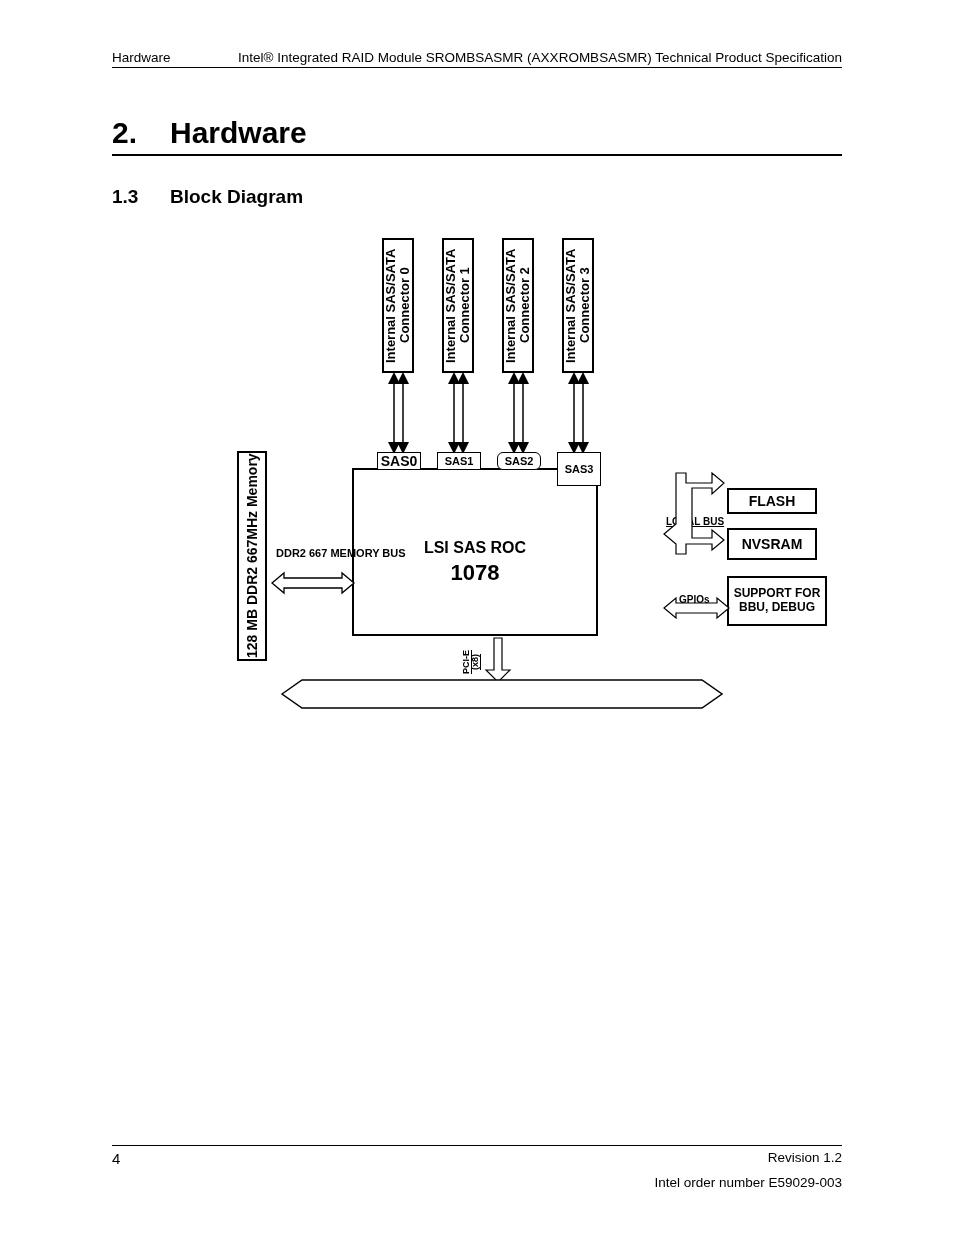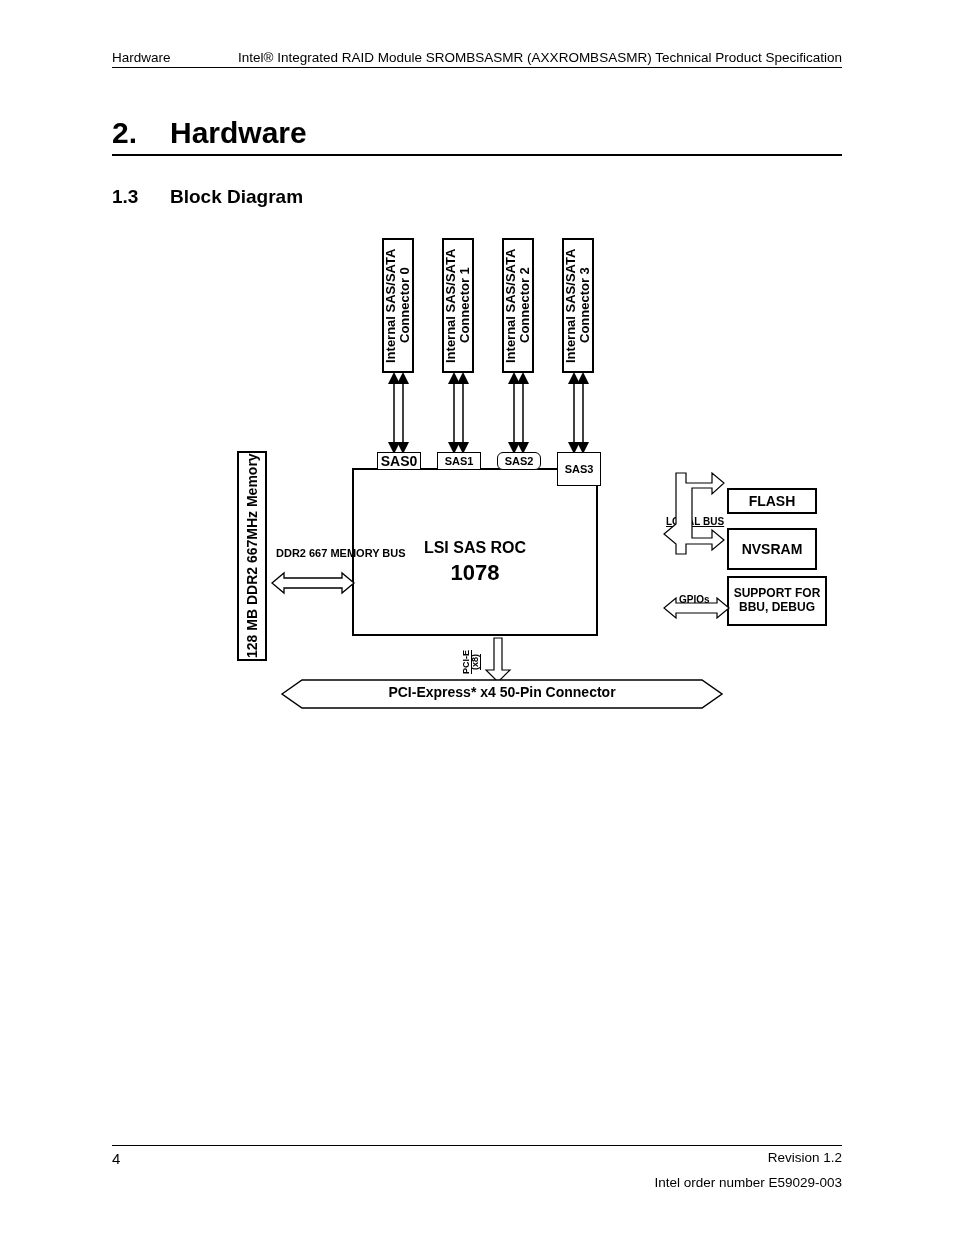--- a/index.html
+++ b/index.html
@@ -187,21 +187,21 @@
 
     <div style="position:absolute; left:104px; top:310px; font-size:11px; font-weight:bold; font-family:Arial; line-height:1.05;">DDR2 667 MEMORY BUS</div>
     <svg class="dsvg" width="670" height="500">
 
       <path d="M100 345 L112 335 L112 340 L170 340 L170 335 L182 345 L170 355 L170 350 L112 350 L112 355 Z" fill="#fff" stroke="#000" stroke-width="1.3"></path>
     </svg>
 
     <div class="box med" style="left:555px; top:250px; width:90px; height:26px;">
         <span>FLASH</span>
       </div>
-    <div class="box med" style="left:555px; top:290px; width:90px; height:42px;">
+    <div class="box med" style="left:555px; top:290px; width:90px; height:32px;">
         <span>NVSRAM</span>
       </div>
     <div class="box small" style="left:555px; top:338px; width:100px; height:50px; font-size:12px; line-height:1.15;">
         <span>SUPPORT FOR BBU, DEBUG</span>
       </div>
 
     <div style="position:absolute; left:494px; top:278px; font-size:10px; font-weight:bold; font-family:Arial; text-decoration:underline;">LOCAL BUS</div>
     <div class="squiggle" style="position:absolute; left:507px; top:356px; font-size:10px; font-weight:bold; font-family:Arial;">GPIOs</div>
 
     <svg class="dsvg" width="670" height="500">
@@ -212,21 +212,20 @@
     </svg>
 
     <div class="vbox" style="position:absolute; left:290px; top:404px; width:24px; height:40px; font-size:9px; font-weight:bold; font-family:Arial; text-align:center; line-height:1; text-decoration:underline;">PCI-E (x8)</div>
 
     <svg class="dsvg" width="670" height="500">
 
       <path d="M322 400 L330 400 L330 432 L338 432 L326 444 L314 432 L322 432 Z" fill="#fff" stroke="#000" stroke-width="1.2"></path>
 
       <path d="M110 456 L130 442 L530 442 L550 456 L530 470 L130 470 Z" fill="#fff" stroke="#000" stroke-width="1.5"></path>
     </svg>
-    <div style="position:absolute; left:130px; top:446px; width:400px; text-align:center; font-size:14px; font-weight:bold; font-family:Arial;">PCI-Express* x4 50-Pin Connector</div>
 
   </div>
 
   <div class="footer">
     <div class="footer-row">
       <span style="font-size:15px;">4</span>
       <span>Revision 1.2</span>
     </div>
     <div class="footer-center">Intel order number E59029-003</div>
   </div>

